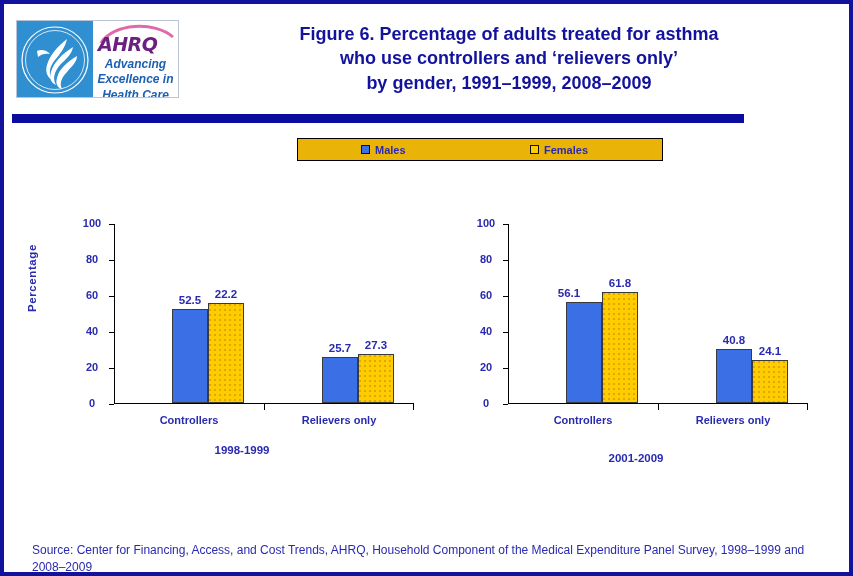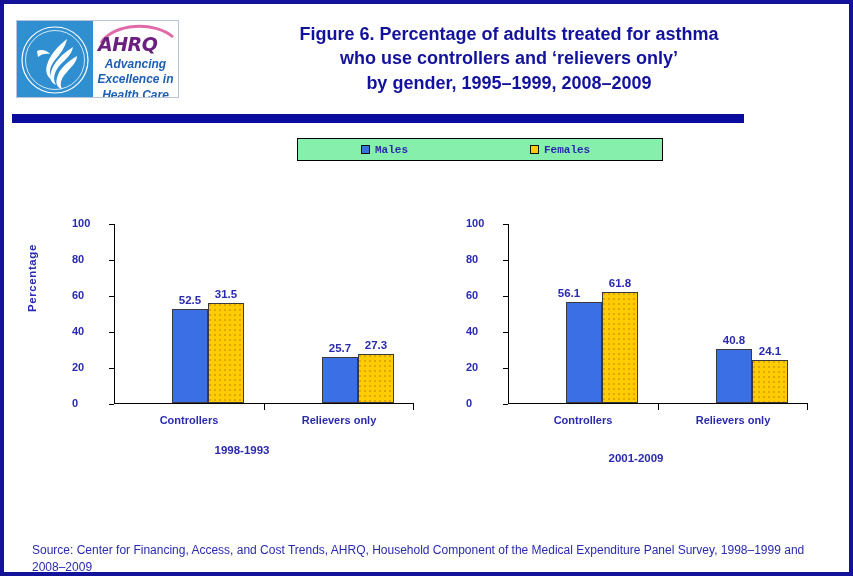--- a/index.html
+++ b/index.html
@@ -99,24 +99,23 @@
 
   
   #legend {
     position: absolute;
     left: 293px;
     top: 134px;
     width: 366px;
     height: 23px;
     border: 1px solid #000000;
     box-sizing: border-box;
-    background: #86efac;
+    background: #eab308;
     display: flex;
     align-items: center;
-    font-family: Liberation Mono, monospace;
   }
   .legend-entry {
     display: flex;
     align-items: center;
     gap: 5px;
     font-size: 11px;
     font-weight: bold;
     color: #2a2ab0;
   }
   #legend-males { position: absolute; left: 63px; }
@@ -180,21 +179,21 @@
     position: absolute;
     left: -5px;
     width: 5px;
     height: 1px;
     background: #000000;
   }
   .tick-label {
     position: absolute;
     right: 302px;
     width: 40px;
-    text-align: left;
+    text-align: center;
     font-size: 11px;
     font-weight: bold;
     color: #2a2ab0;
     transform: translateY(-7px);
   }
   .tick-wrap {
     position: absolute;
     left: 0;
     width: 300px;
     height: 0;
@@ -292,21 +291,21 @@
           <div>Advancing</div>
           <div>Excellence in</div>
           <div>Health Care</div>
         </div>
       </div>
     </div>
 
     <div id="title-block">
       <div>Figure 6. Percentage of adults treated for asthma</div>
       <div>who use controllers and ‘relievers only’</div>
-      <div>by gender, 1995–1999, 2008–2009</div>
+      <div>by gender, 1991–1999, 2008–2009</div>
     </div>
 
     <div id="divider"></div>
   </div>
 
   <div id="legend">
     <div id="legend-males" class="legend-entry">
       <span class="swatch blue"></span>
       <span>Males</span>
     </div>
@@ -347,31 +346,31 @@
             <div class="tick"></div>
             <div class="tick-label">100</div>
           </div>
         </div>
       <div class="cat-sep" style="left:150px"></div>
       <div class="x-end" style="left:299px"></div>
       <div class="bars">
           <div class="bar blue" style="left: 58px; width: 36px; height: 94.5px;"></div>
           <div class="bar-value" style="left: 53px; top: 69.5px;">52.5</div>
           <div class="bar gold" style="left: 94px; width: 36px; height: 99.54px;"></div>
-          <div class="bar-value" style="left: 89px; top: 64.46px;">31.5</div>
+          <div class="bar-value" style="left: 89px; top: 64.46px;">22.2</div>
           <div class="bar blue" style="left: 208px; width: 36px; height: 46.26px;"></div>
           <div class="bar-value" style="left: 203px; top: 117.74px;">25.7</div>
           <div class="bar gold" style="left: 244px; width: 36px; height: 49.14px;"></div>
           <div class="bar-value" style="left: 239px; top: 114.86px;">27.3</div>
         </div>
       <div class="cat-label" style="left:15px">Controllers</div>
       <div class="cat-label" style="left:165px">Relievers only</div>
     </div>
   </div>
-  <div id="caption-left" class="chart-caption">1998-1993</div>
+  <div id="caption-left" class="chart-caption">1998-1999</div>
 
   <div id="chart-right" class="chart">
     <div class="plot">
       <div class="axis-y"></div>
       <div class="axis-x"></div>
       <div class="ticks">
           <div class="tick-wrap" style="top: 180px;">
             <div class="tick"></div>
             <div class="tick-label">0</div>
           </div>

